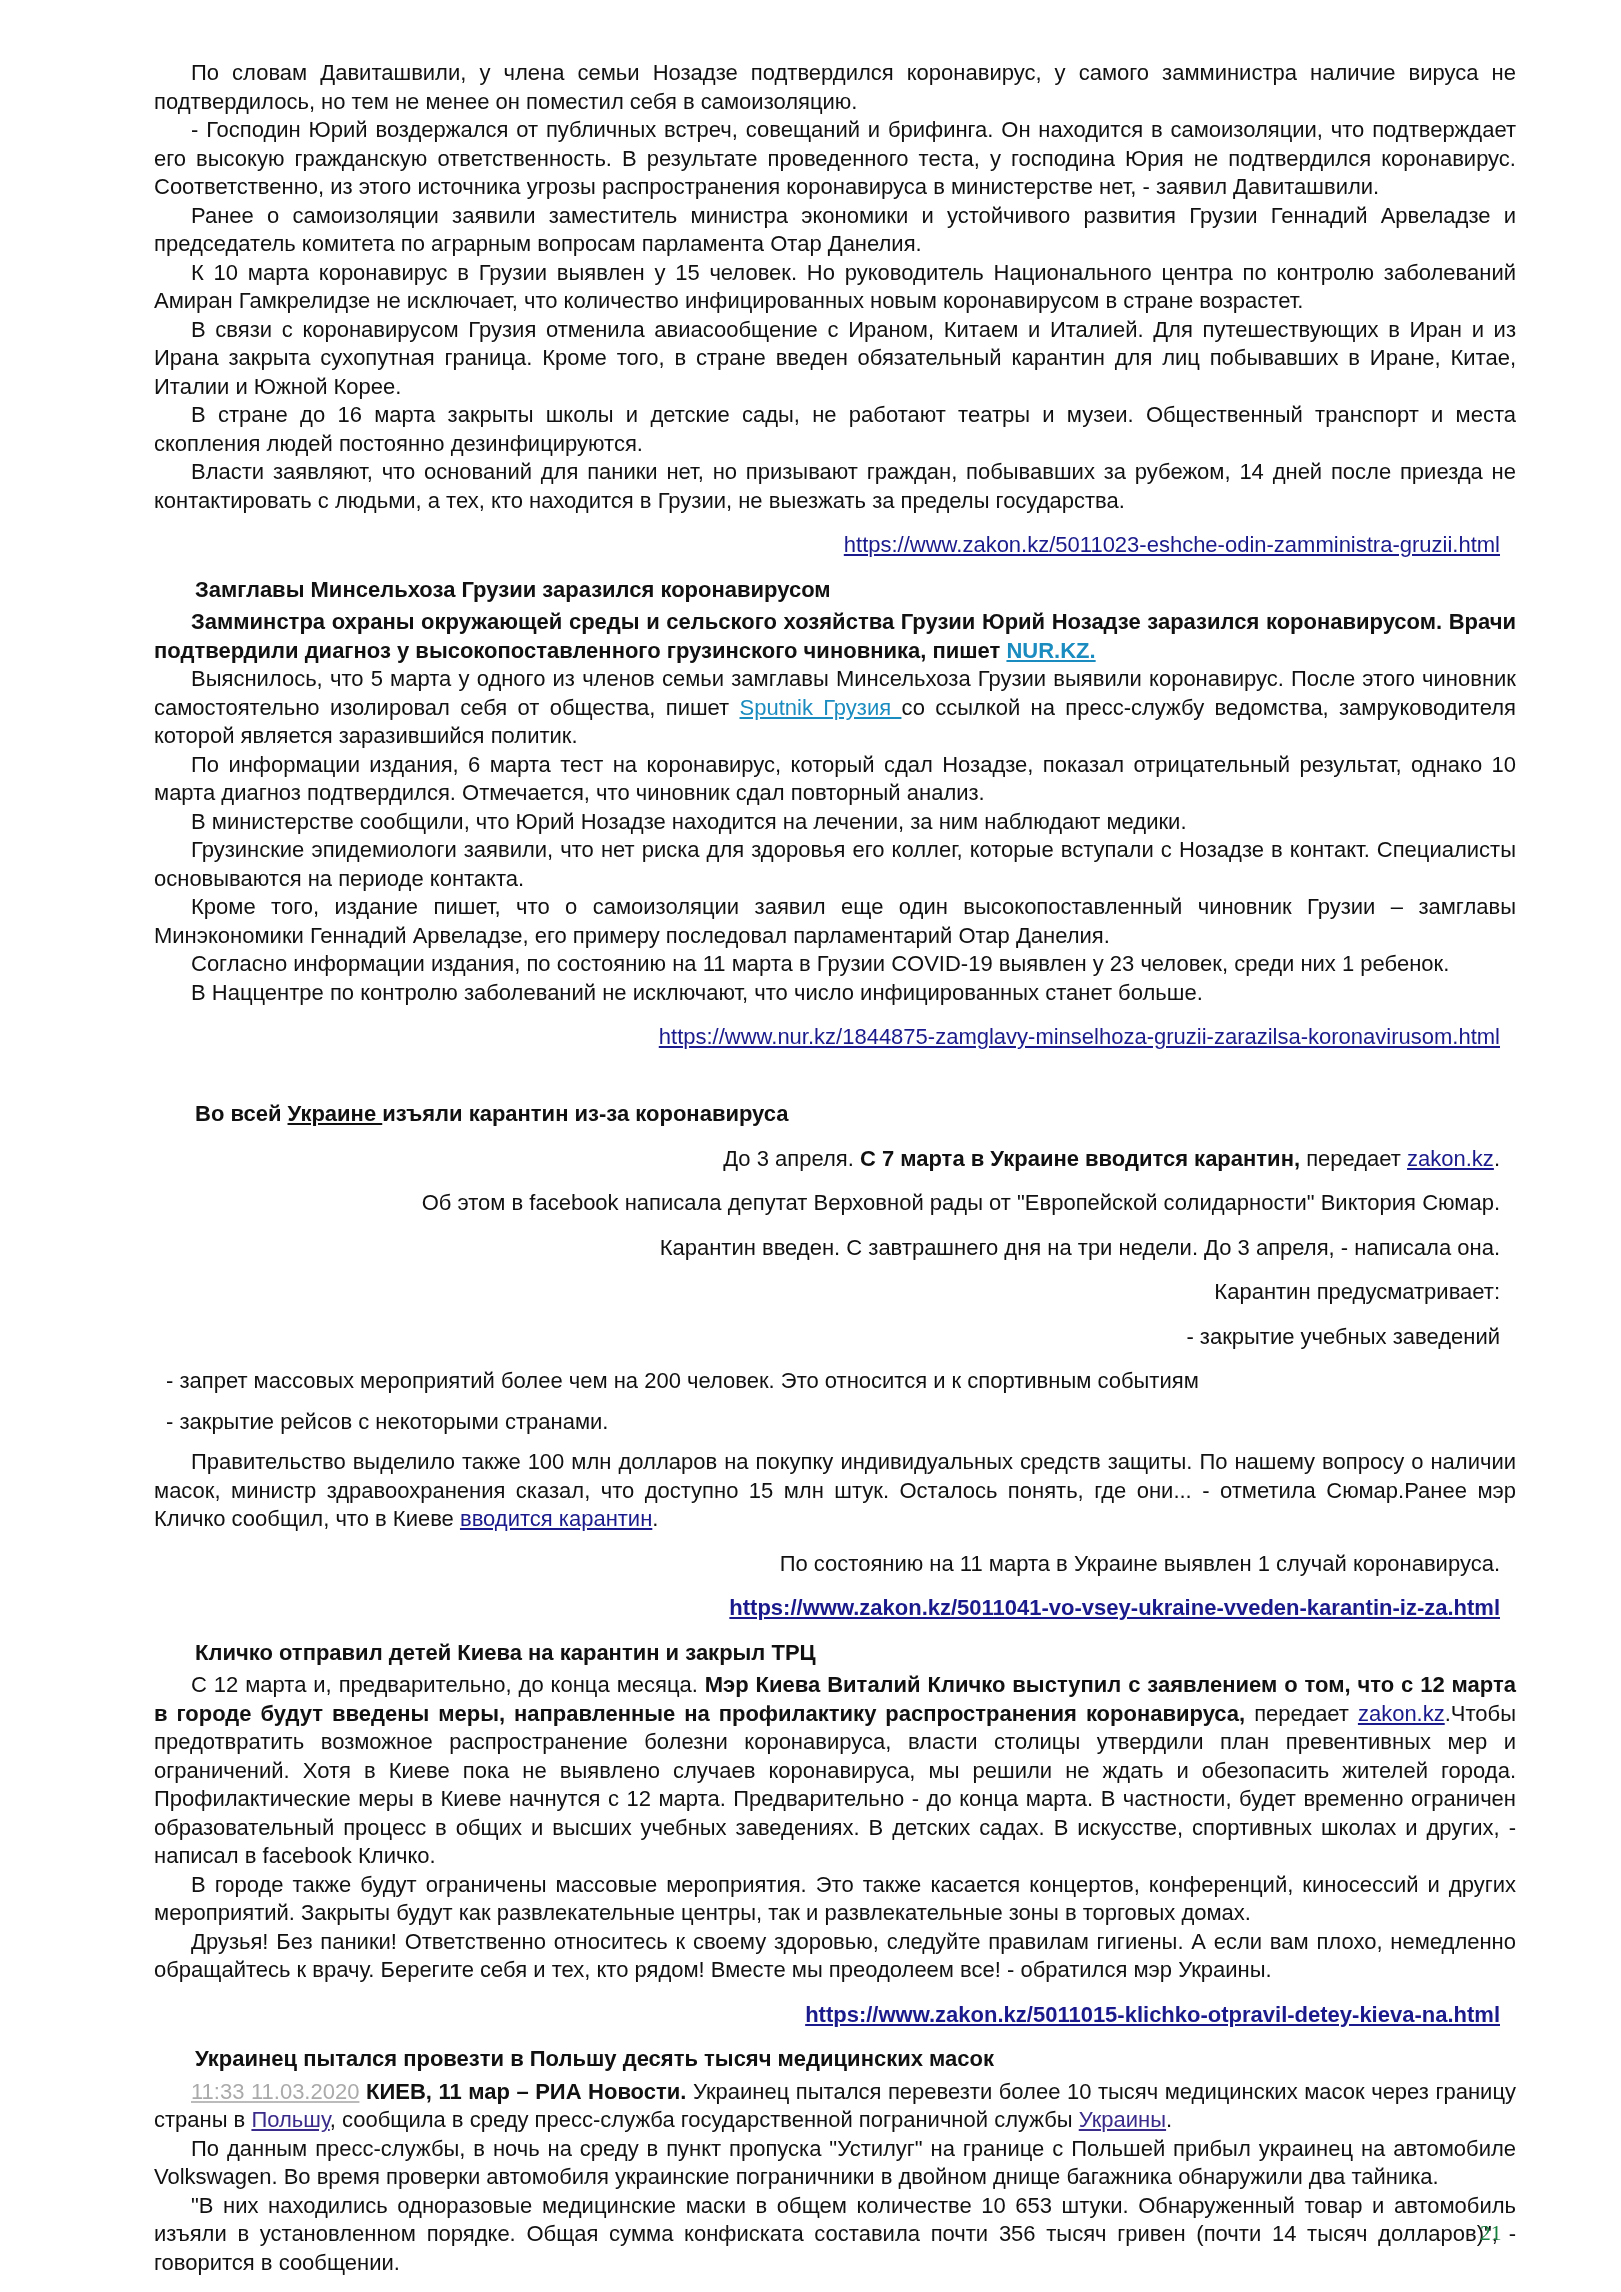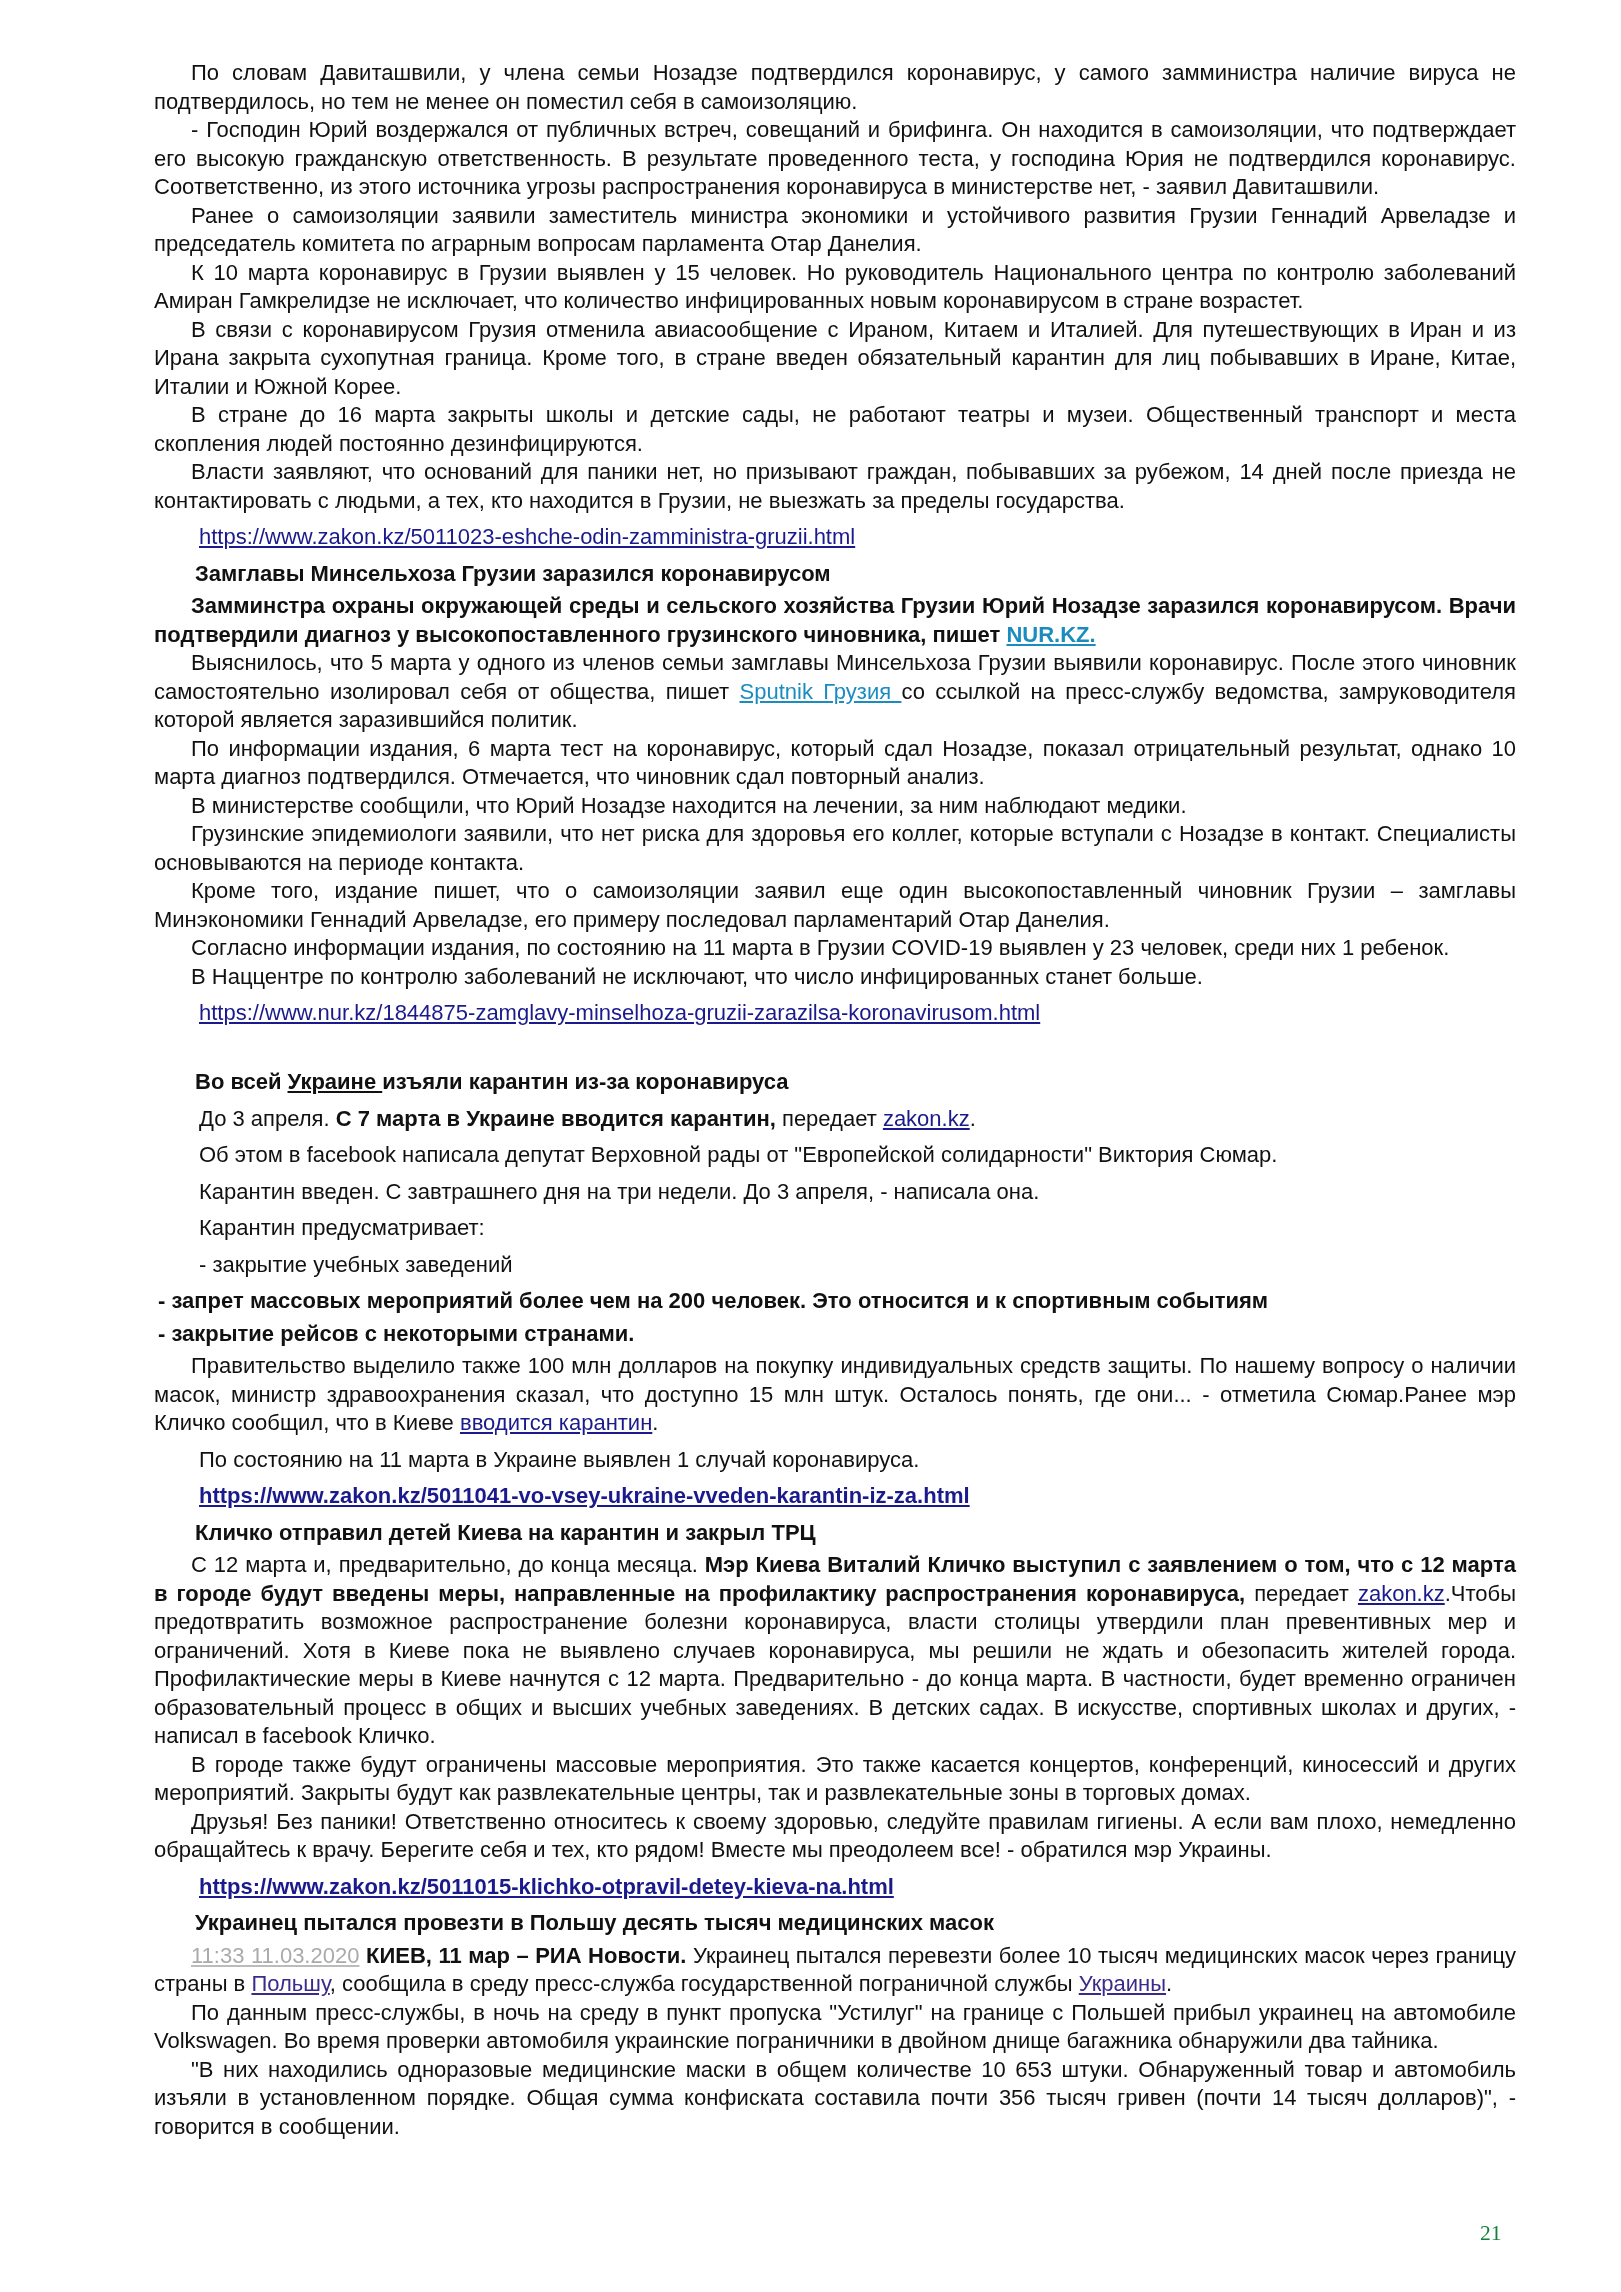--- a/index.html
+++ b/index.html
@@ -8,22 +8,22 @@
     position: absolute;
     left: 154px;
     top: 59px;
     width: 1362px;
     font-family: "Liberation Sans", sans-serif;
     font-size: 22px;
     line-height: 28.5px;
     color: #111111;
   }
   .p { text-align: justify; text-indent: 37px; margin: 0; }
-  .nl { margin: 8px; padding-left: 37px; }
-  .flush { margin: 4px; padding-left: 0; font-weight: bold; }
+  .nl { margin: 16px; padding-left: 37px; text-align: right; }
+  .flush { margin: 12px; padding-left: 0; }
   .h { font-weight: bold; margin: 4px; padding-left: 37px; }
   .b { font-weight: bold; }
   a { text-decoration: underline; }
   .link-blue { color: #1a1a8c; }
   .link-blue-bold { color: #1a1a8c; font-weight: bold; }
   .link-teal { color: #1b8cbf; font-weight: bold; }
   .link-teal-plain { color: #1b8cbf; }
   .link-purple { color: #3a2a8a; }
   .link-gray { color: #aaaaaa; text-decoration-color: #bbbbbb; }
   .underline { text-decoration: underline; }

